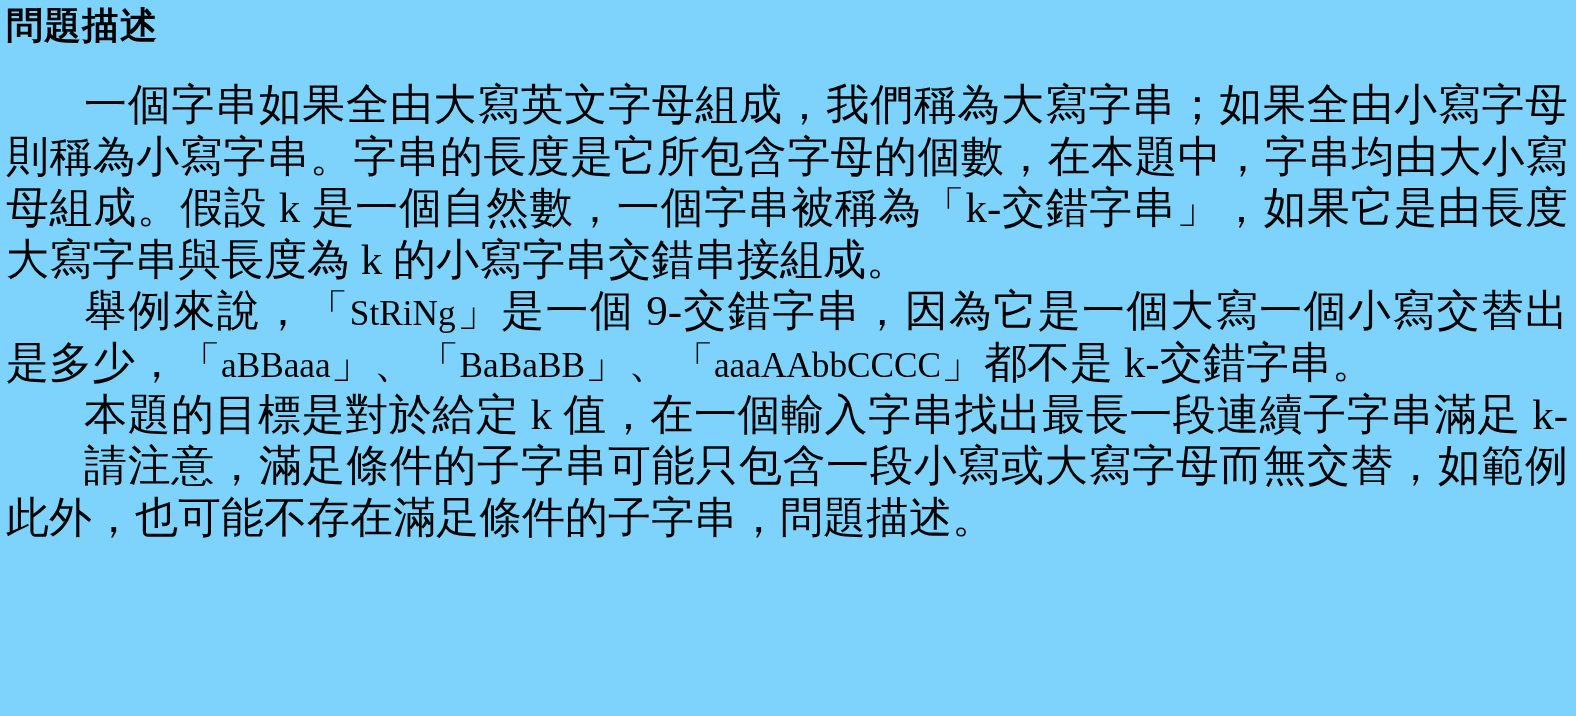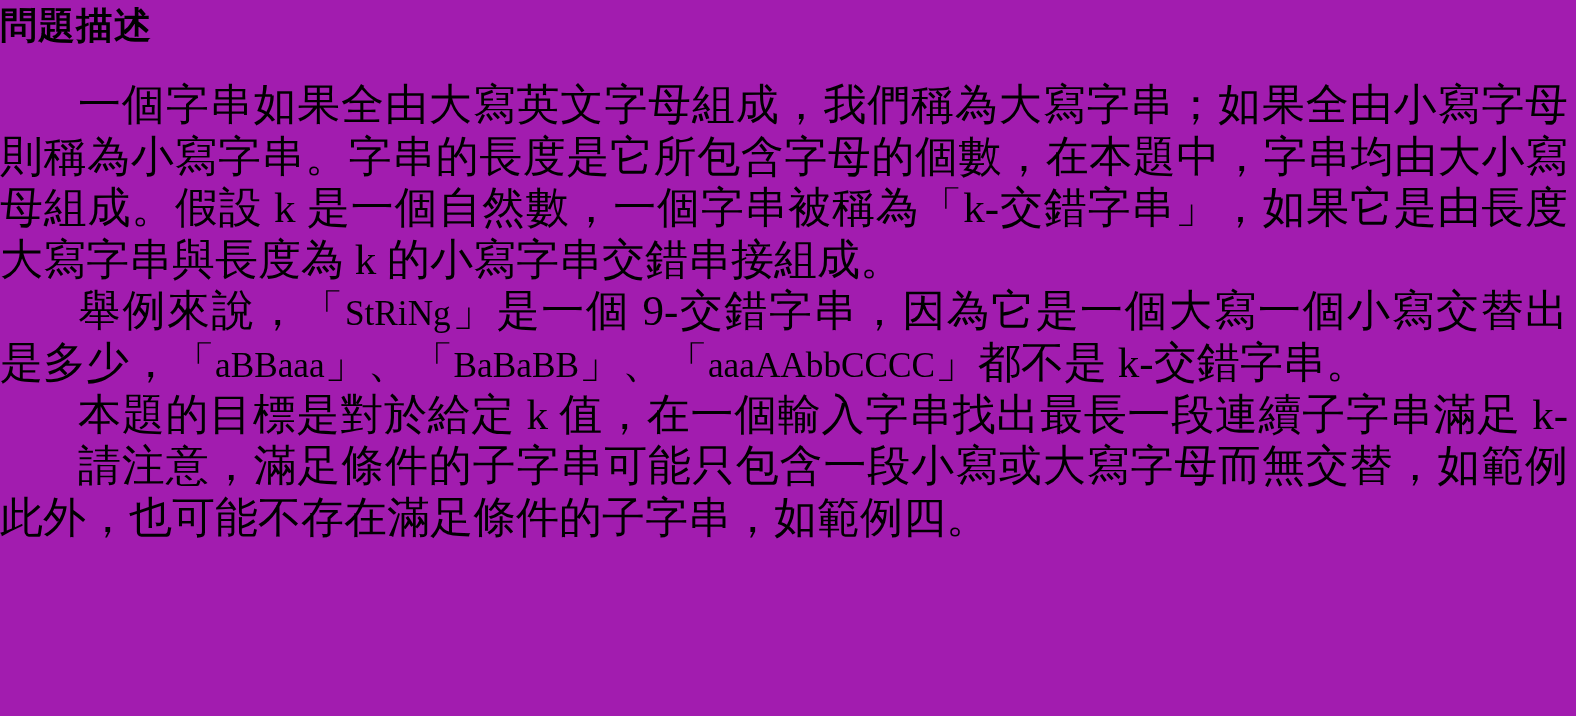--- a/index.html
+++ b/index.html
@@ -6,23 +6,23 @@
     margin: 0;
     padding: 0;
     background: #ffffff;
     color: #000000;
   }
   .page {
     position: relative;
     width: 1576px;
     height: 716px;
     box-sizing: border-box;
-    padding: 4px 8px 0 0;
+    padding: 4px 8px 0 6px;
     overflow: hidden;
-    background: #a21caf;
+    background: #7dd3fc;
     font-family: "Liberation Serif", serif;
   }
   .doc-title {
     margin: 0;
     font-size: 37px;
     line-height: 44px;
     font-weight: 700;
     letter-spacing: 1px;
   }
   .doc-body {
@@ -87,18 +87,18 @@
       <div class="line indent">
         <span>本題的目標是對於給定 k 值，在一個輸入字串找出最長一段連續子字串滿足 k-交錯</span>
       </div>
     </div>
 
     <div class="paragraph">
       <div class="line indent">
         <span>請注意，滿足條件的子字串可能只包含一段小寫或大寫字母而無交替，如範例四。</span>
       </div>
       <div class="line pend">
-        <span>此外，也可能不存在滿足條件的子字串，如範例四。</span>
+        <span>此外，也可能不存在滿足條件的子字串，問題描述。</span>
       </div>
     </div>
 
   </div>
 </div>
 
 </body></html>

